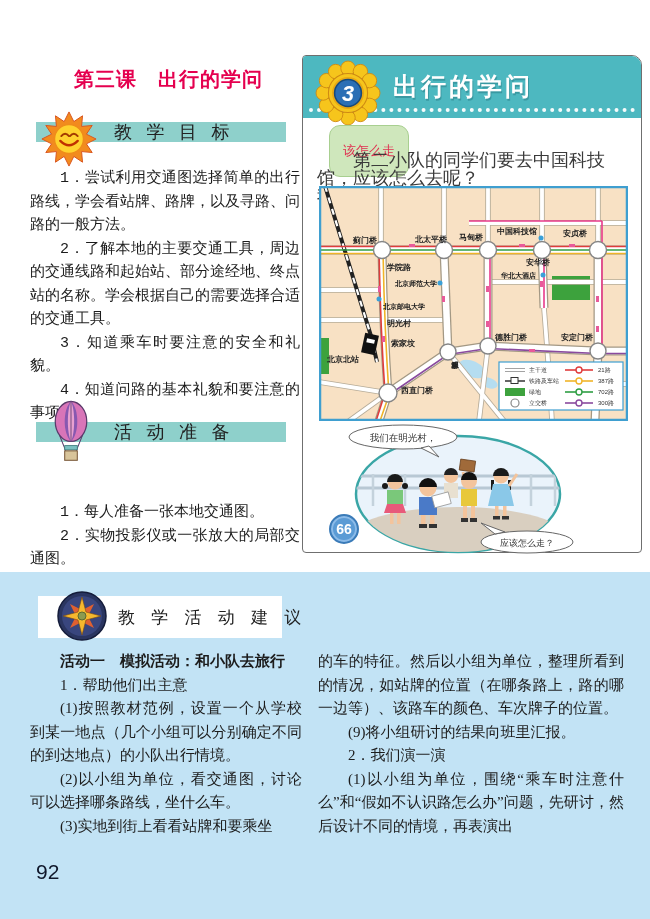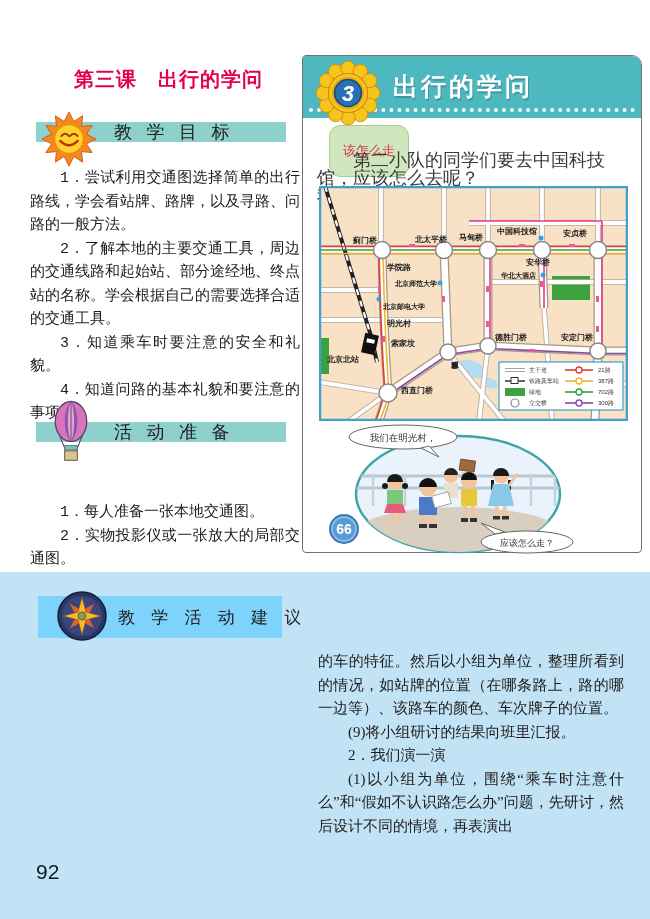--- a/index.html
+++ b/index.html
@@ -38,21 +38,21 @@
   #card-intro p:first-child { text-indent:2em; }
   #map-wrap { position:absolute; left:16px; top:130px; }
   #cartoon-wrap { position:absolute; left:30px; top:368px;text-decoration:underline; }
   #page-badge { position:absolute; left:26px; top:458px; width:30px; height:30px; border-radius:50%;
                 background:#5b9bd5; border:2px solid #3b7bb8; color:#fff; font-size:14px; font-weight:700;
                 display:flex; align-items:center; justify-content:center;
                 box-shadow:inset 0 0 0 2px #8cbbe8; }
 
   
   #bottom { position:absolute; left:0; top:572px; width:650px; height:347px; background:#c2e3f5; }
-  #bottom-banner { position:absolute; left:38px; top:24px; width:244px; height:42px; background:#7dd3fc; }
+  #bottom-banner { position:absolute; left:38px; top:24px; width:244px; height:42px; background:#ffffff; }
   #bottom-banner .banner-label { position:absolute; left:80px; top:50%; transform:translateY(-50%);
                  font-size:17px; color:#222; letter-spacing:6px; white-space:nowrap;
                  font-family:"Liberation Serif","DejaVu Serif",serif; }
   .bcol { position:absolute; top:78px; color:#1c1c1c; }
   .bcol p { font-size:15px; line-height:23.5px; text-align:justify; text-indent:2em;
             font-family:"Liberation Serif","DejaVu Serif",serif; }
   #bcol-left  { left:30px;  width:272px; }
   #bcol-right { left:318px; width:306px; }
   #bcol-right p.cont { text-indent:0; }
   .activity-head { font-weight:700; }
@@ -401,20 +401,27 @@
       <svg class="banner-icon" style="left:18px; top:-6px;" width="52" height="52" viewBox="0 0 52 52">
         <circle cx="26" cy="26" r="24" fill="#2a3560" stroke="#141c3a" stroke-width="1.5"></circle>
         <circle cx="26" cy="26" r="20" fill="#39467e"></circle>
         <polygon points="38,14 32,26 38,38 26,32 14,38 20,26 14,14 26,20" fill="#e06030"></polygon>
         <polygon points="26,7 30,22 45,26 30,30 26,45 22,30 7,26 22,22" fill="#f5b82e" stroke="#7a4a10" stroke-width="0.6"></polygon>
         <circle cx="26" cy="26" r="4" fill="#8a9a50" stroke="#5a6a30" stroke-width="1"></circle>
       </svg>
       <span class="banner-label">教 学 活 动 建 议</span>
     </div>
 
+    <div class="bcol" id="bcol-left">
+      <p class="activity-head">活动一　模拟活动：和小队去旅行</p>
+      <p>1．帮助他们出主意</p>
+      <p>(1)按照教材范例，设置一个从学校到某一地点（几个小组可以分别确定不同的到达地点）的小队出行情境。</p>
+      <p>(2)以小组为单位，看交通图，讨论可以选择哪条路线，坐什么车。</p>
+      <p>(3)实地到街上看看站牌和要乘坐</p>
+    </div>
 
     <div class="bcol" id="bcol-right">
       <p class="cont">的车的特征。然后以小组为单位，整理所看到的情况，如站牌的位置（在哪条路上，路的哪一边等）、该路车的颜色、车次牌子的位置。</p>
       <p>(9)将小组研讨的结果向班里汇报。</p>
       <p>2．我们演一演</p>
       <p>(1)以小组为单位，围绕“乘车时注意什么”和“假如不认识路怎么办”问题，先研讨，然后设计不同的情境，再表演出</p>
     </div>
 
     <div id="folio">92</div>
   </div>

